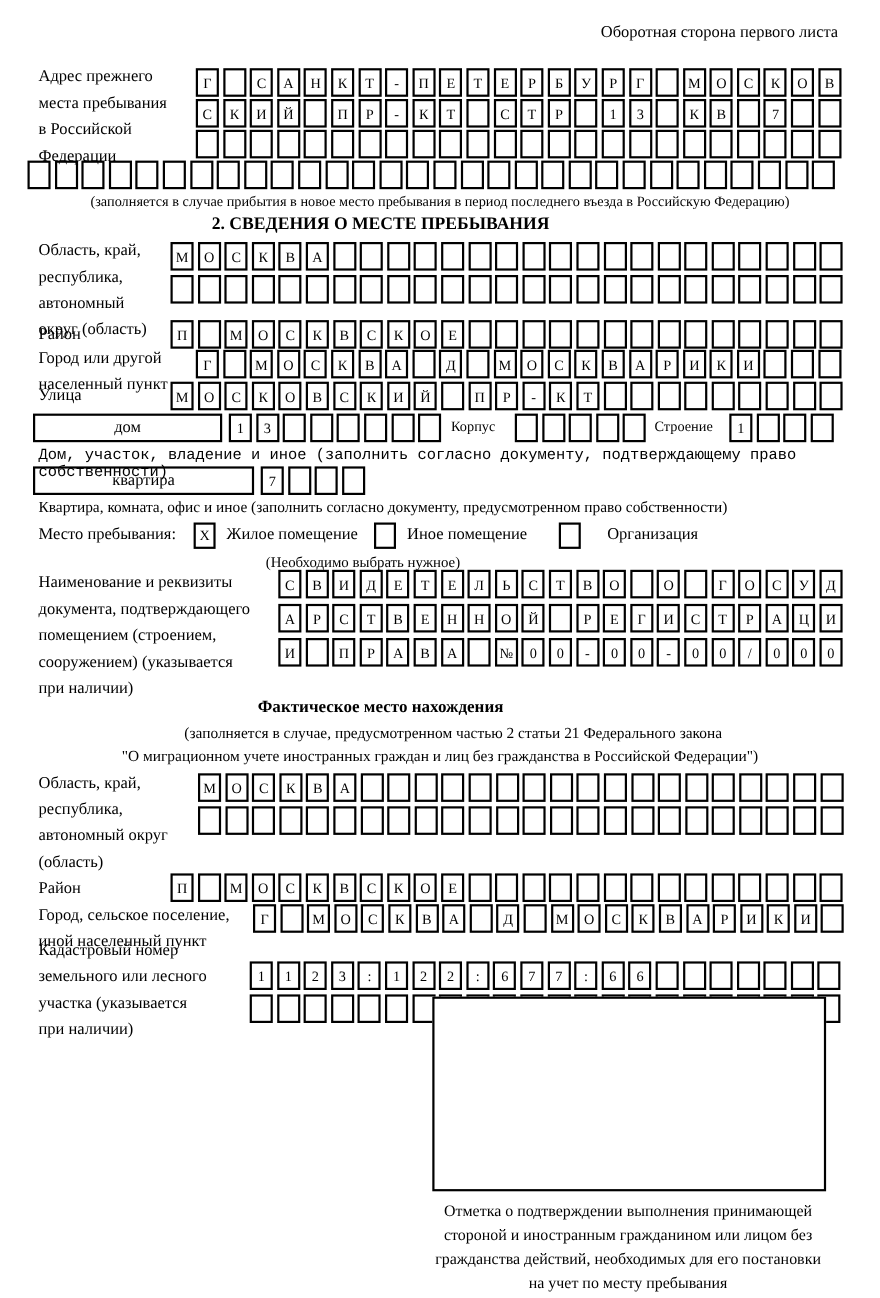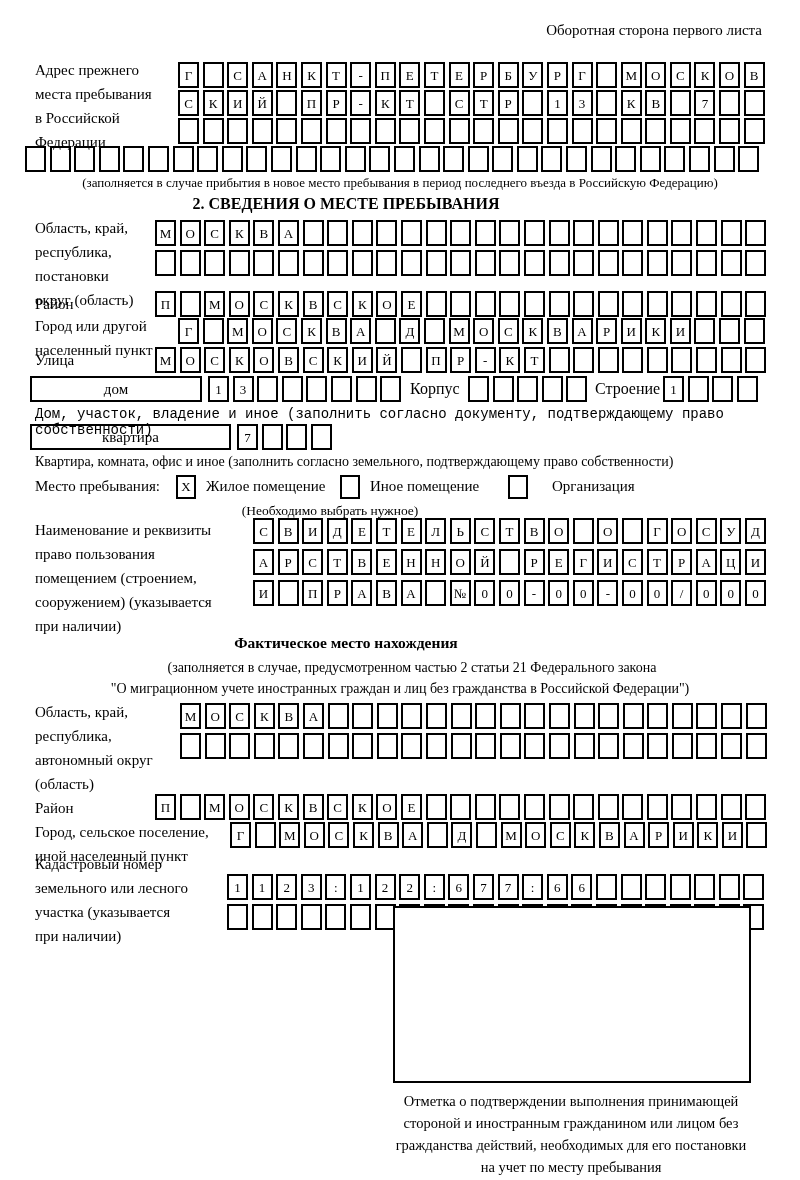--- a/index.html
+++ b/index.html
@@ -15,21 +15,21 @@
   .cell{box-sizing:border-box;flex:0 0 21px;width:21px;height:26px;margin-right:3.6px;
         border:2px solid #000;display:flex;align-items:center;justify-content:center;
         font-size:13px;line-height:1;}
   .wbox{box-sizing:border-box;height:26px;border:2px solid #000;display:flex;
         align-items:center;justify-content:center;font-size:15px;}
   .ckbx{box-sizing:border-box;width:20px;height:24px;border:2px solid #000;display:flex;
         align-items:center;justify-content:center;font-size:13px;}
   .cklbl{font-size:15px;}
   .stamp{box-sizing:border-box;border:2px solid #000;background:#fff;}
   .capt{text-align:center;font-size:14.5px;line-height:22px;}
-  .inln{font-size:16px;}
+  .inln{font-size:13px;}
 </style>
 </head>
 <body>
 
 <div class="abs hdr">Оборотная сторона первого листа</div>
 
 <div class="abs lbl" style="left:35px;top:58px;">
     <div class="lline">Адрес прежнего</div>
     <div class="lline">места пребывания</div>
     <div class="lline">в Российской</div>
@@ -145,21 +145,21 @@
     <span class="cell"></span>
     <span class="cell"></span>
   </div>
 <div class="abs note" style="top:175px;">(заполняется в случае прибытия в новое место пребывания в период последнего въезда в Российскую Федерацию)</div>
 
 <div class="abs title" style="top:195px;">2. СВЕДЕНИЯ О МЕСТЕ ПРЕБЫВАНИЯ</div>
 
 <div class="abs lbl" style="left:35px;top:216px;">
     <div class="lline">Область, край,</div>
     <div class="lline">республика,</div>
-    <div class="lline">постановки</div>
+    <div class="lline">автономный</div>
     <div class="lline">округ (область)</div>
   </div>
 <div class="abs cells" style="left:155px;top:220px;">
     <span class="cell">М</span>
     <span class="cell">О</span>
     <span class="cell">С</span>
     <span class="cell">К</span>
     <span class="cell">В</span>
     <span class="cell">А</span>
     <span class="cell"></span>
@@ -327,34 +327,34 @@
   </div>
 <div class="abs" style="left:35px;top:406px;font-size:14px;font-family:Liberation Mono, monospace;">Дом, участок, владение и иное (заполнить согласно документу, подтверждающему право собственности)</div>
 
 <div class="abs wbox" style="left:30px;top:424px;width:201px;">квартира</div>
 <div class="abs cells" style="left:237px;top:424px;">
     <span class="cell">7</span>
     <span class="cell"></span>
     <span class="cell"></span>
     <span class="cell"></span>
   </div>
-<div class="abs" style="left:35px;top:454px;font-size:14px;">Квартира, комната, офис и иное (заполнить согласно земельного, подтверждающему право собственности)</div>
+<div class="abs" style="left:35px;top:454px;font-size:14px;">Квартира, комната, офис и иное (заполнить согласно документу, предусмотренном право собственности)</div>
 
 <div class="abs cklbl" style="left:35px;top:478px;">Место пребывания:</div>
 <div class="abs ckbx" style="left:176px;top:475px;">X</div>
 <div class="abs cklbl" style="left:206px;top:478px;">Жилое помещение</div>
 <div class="abs ckbx" style="left:340px;top:475px;"></div>
 <div class="abs cklbl" style="left:370px;top:478px;">Иное помещение</div>
 <div class="abs ckbx" style="left:508px;top:475px;"></div>
 <div class="abs cklbl" style="left:552px;top:478px;">Организация</div>
 <div class="abs" style="left:180px;top:503px;width:300px;text-align:center;font-size:13.5px;">(Необходимо выбрать нужное)</div>
 
 <div class="abs lbl" style="left:35px;top:518px;">
     <div class="lline">Наименование и реквизиты</div>
-    <div class="lline">право пользования</div>
+    <div class="lline">документа, подтверждающего</div>
     <div class="lline">помещением (строением,</div>
     <div class="lline">сооружением) (указывается</div>
     <div class="lline">при наличии)</div>
   </div>
 <div class="abs cells" style="left:253px;top:518px;">
     <span class="cell">С</span>
     <span class="cell">В</span>
     <span class="cell">И</span>
     <span class="cell">Д</span>
     <span class="cell">Е</span>

